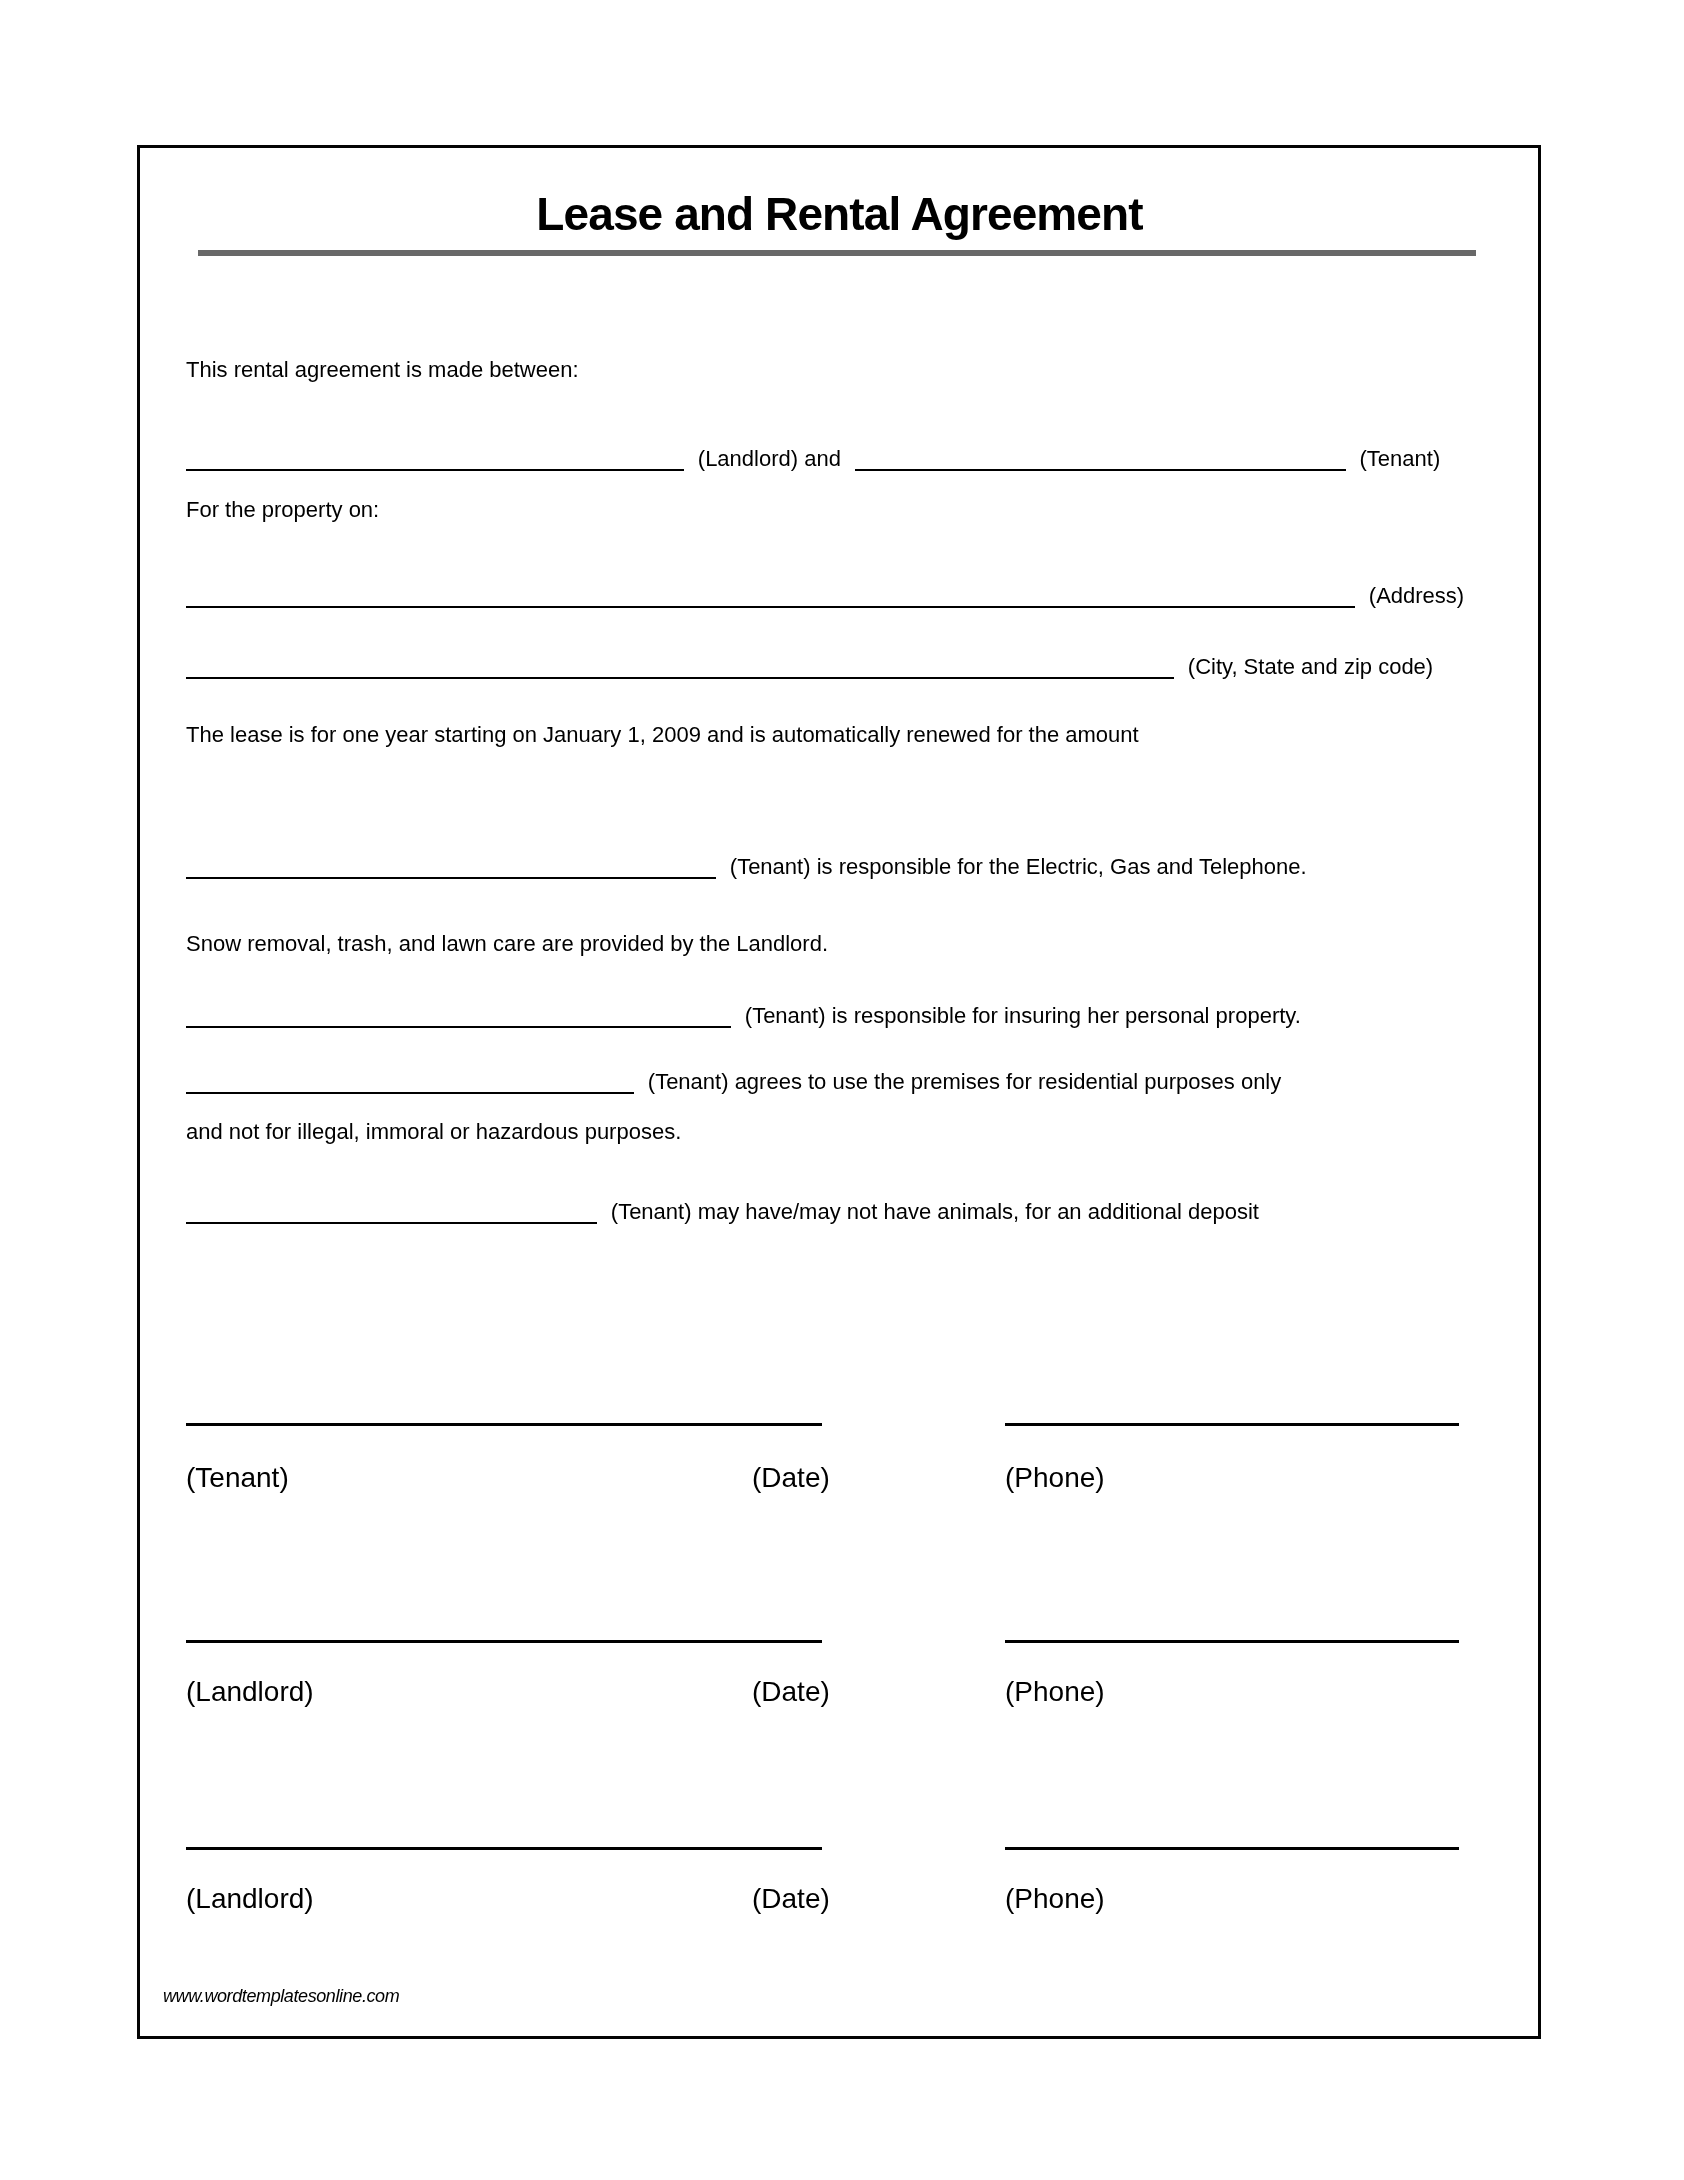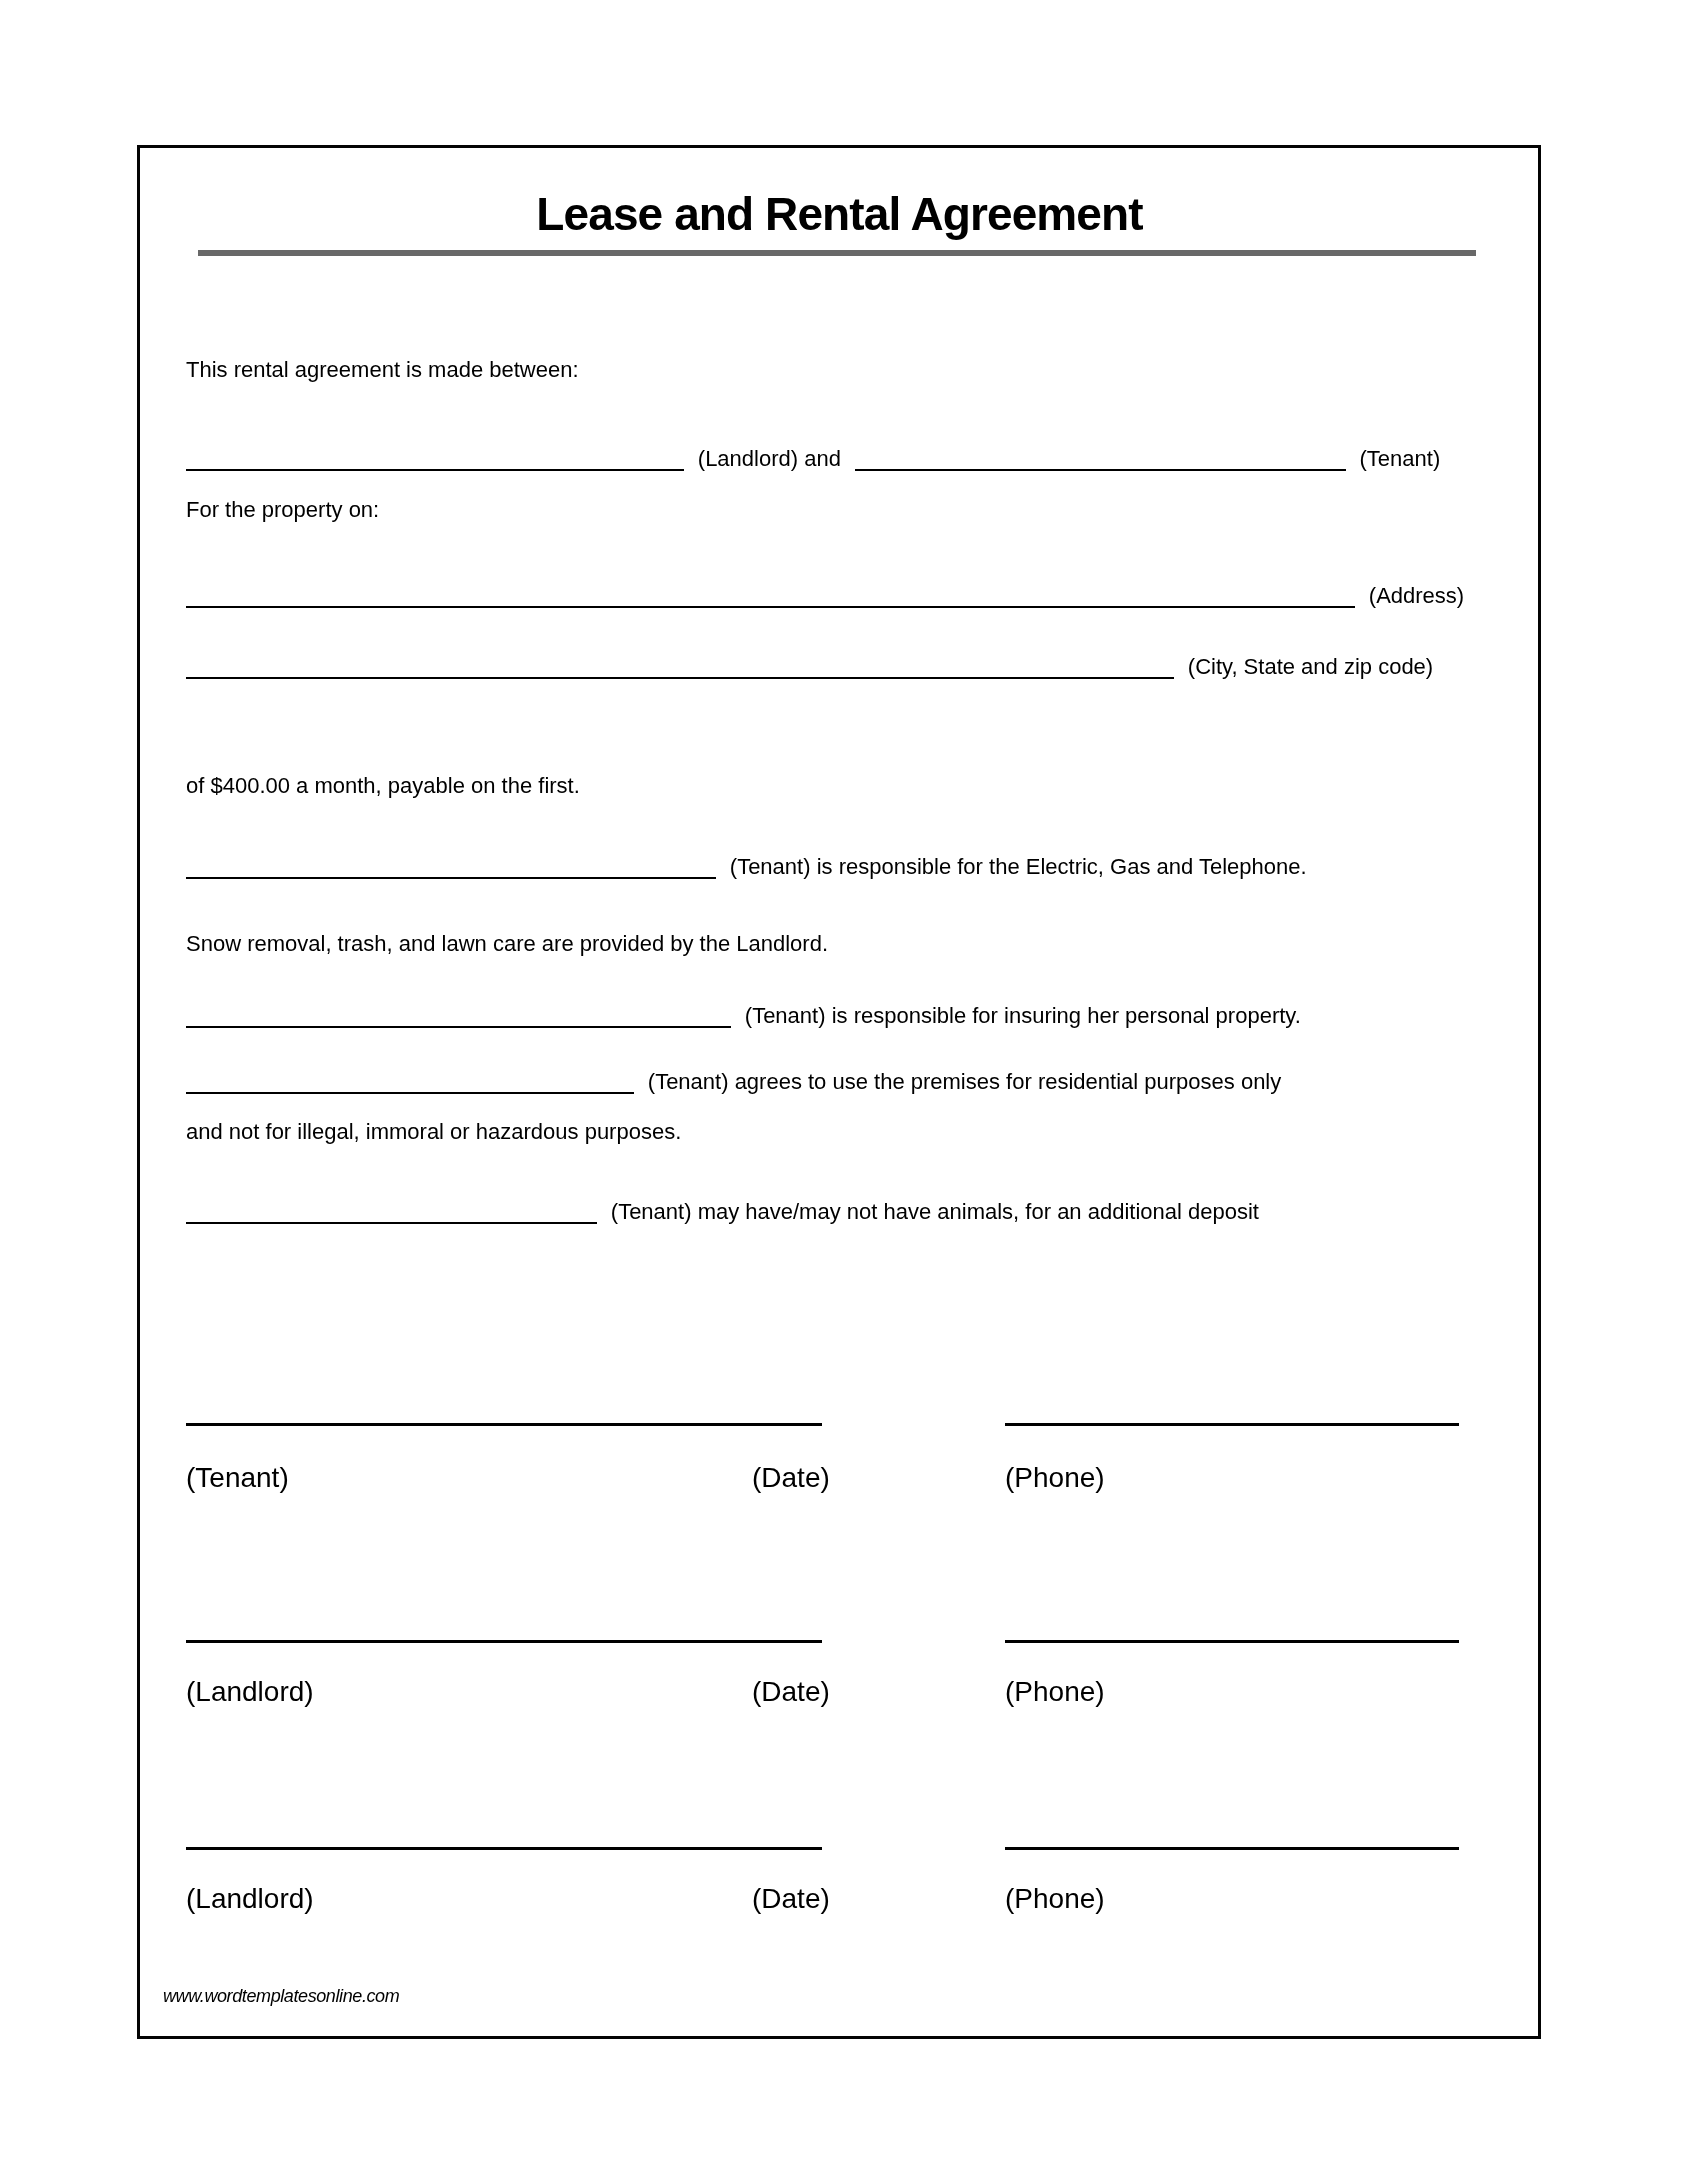--- a/index.html
+++ b/index.html
@@ -112,21 +112,21 @@
   <div class="row" style="top:577px">
     <span class="ul" style="width:1169px"></span>
     <span class="gap-l">(Address)</span>
   </div>
 
   <div class="row" style="top:648px">
     <span class="ul" style="width:988px"></span>
     <span class="gap-l">(City, State and zip code)</span>
   </div>
 
-  <div class="row" style="top:767px">of $400.00 a month, payable on the first.</div>
+  <div class="row" style="top:716px">The lease is for one year starting on January 1, 2009 and is automatically renewed for the amount</div>
 
   <div class="row" style="top:848px">
     <span class="ul" style="width:530px"></span>
     <span class="gap-l">(Tenant) is responsible for the Electric, Gas and Telephone.</span>
   </div>
 
   <div class="row" style="top:925px">Snow removal, trash, and lawn care are provided by the Landlord.</div>
 
   <div class="row" style="top:997px">
     <span class="ul" style="width:545px"></span>

